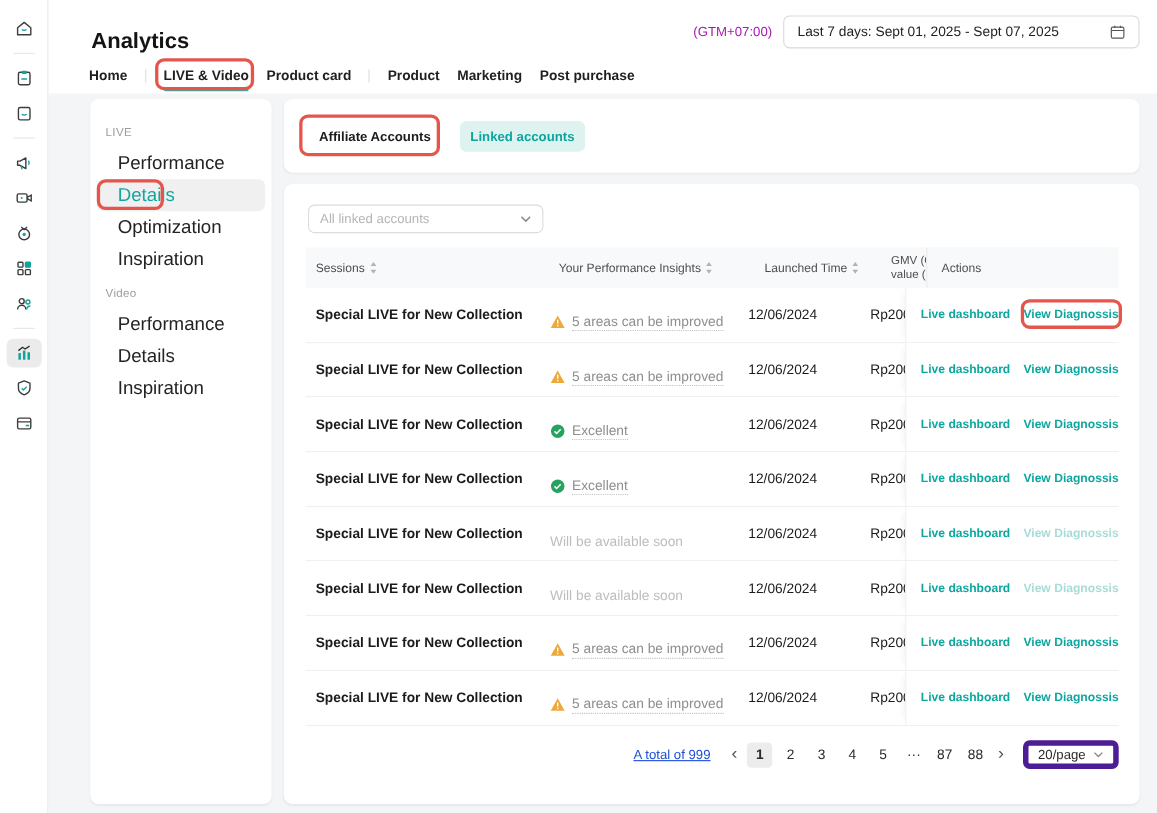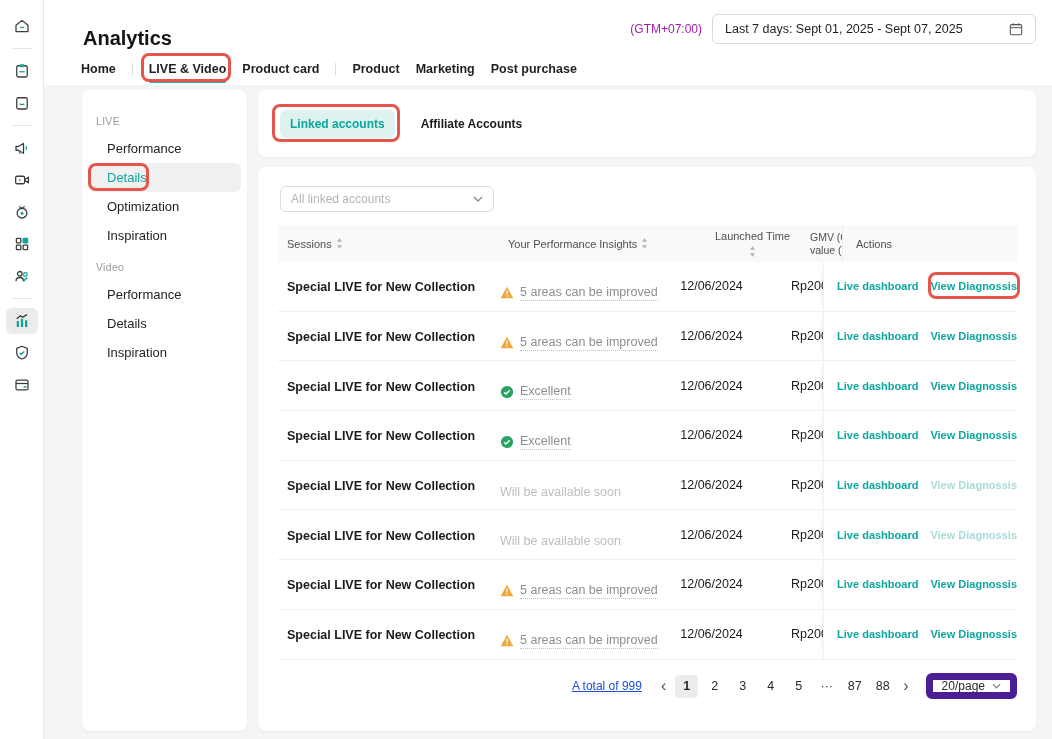--- a/index.html
+++ b/index.html
@@ -32,41 +32,41 @@
             font-family:"Liberation Sans", sans-serif; font-size:12.5px; font-weight:600; color:#1f1f1f; }
   .toptab .underline { position:absolute; left:0; right:0; bottom:-1px; height:3px; border-radius:2px; background:#2bb3a6; }
   .tab-div { width:1px; height:12px; background:#dcdcdc; }
 
   
   .card { background:#fff; border-radius:8px; box-shadow:0 1px 2px rgba(0,0,0,.05); position:absolute; z-index:2; }
 
   
   .side-card { left:82px; top:90px; width:165px; height:641px; padding:18px 6px; }
   .side-label { font-size:10.5px; color:#9c9c9c; padding:5px 8px 5px 8px; letter-spacing:.3px; height:26px; display:flex; align-items:center; }
-  .side-item { height:29px; display:flex; align-items:center; padding-left:19px; font-size:13px;
+  .side-item { height:29px; display:flex; align-items:center; padding-left:19px; font-size:17px;
                color:#232323; border-radius:6px; cursor:pointer; }
   .side-item.active { background:#f0f0f1; color:#11a69e; }
   .side-gap { height:4px; }
 
   
   .tabs-card { left:258px; top:90px; width:778px; height:67px; display:flex; align-items:center; padding-left:22px; gap:16px; }
   .acct-tab { font-family:"Liberation Sans", sans-serif; font-size:12px; font-weight:600; color:#1c1c1c;
               background:none; border:none; padding:7px 10px; border-radius:6px; cursor:pointer; }
   .acct-tab.active { background:#def3f0; color:#0ba69e; }
 
   
   .main-card { left:258px; top:167px; width:778px; height:564px; }
   .select { position:absolute; left:22px; top:19px; width:214px; height:26px; border:1px solid #dcdcdc;
             border-radius:6px; display:flex; align-items:center; justify-content:space-between; padding:0 10px;
             font-size:12px; color:#b5b5b5; cursor:pointer; background:#fff; }
 
   .table { position:absolute; left:20px; top:58px; width:739px; }
   .thead { display:flex; align-items:center; background:#f8f9fa; height:37px; padding-left:9px; }
   .th { font-size:11px; color:#4f4f4f; display:flex; align-items:center; gap:4px; cursor:pointer; }
-  .c1 { width:221px; } .c2 { width:187px; } .c3 { width:115px;flex-direction:column; }
+  .c1 { width:221px; } .c2 { width:187px; } .c3 { width:115px; }
   .c4 { width:32px; white-space:nowrap; overflow:visible; position:relative; z-index:0; }
   .th-gmv { font-size:10.5px; color:#4f4f4f; line-height:13px; cursor:default; }
   .c5 { flex:1; align-self:stretch; position:relative; z-index:1; }
   .c5h { display:flex; align-items:center; padding-left:13px; border-left:1px solid #ececec; background:#f8f9fa; }
   .sortglyph { display:inline-flex; }
 
   .trow { display:flex; align-items:center; height:49.7px; border-bottom:1px solid #f0f0f0; padding-left:9px; }
   .cell-session { font-size:12.5px; font-weight:600; color:#1b1b1b; }
   .cell-insight { display:flex; align-items:center; gap:6px; font-size:12.5px; color:#8e8e8e;margin-top:13px; }
   .insight-text.u { border-bottom:1px dotted #c2c2c2; padding-bottom:1px; }
@@ -79,21 +79,21 @@
   .action-link.disabled { color:#a8dcd7; cursor:default; }
 
   .pagination { position:absolute; right:19px; top:506px; display:flex; align-items:center; gap:5px;
                 font-size:12.5px; color:#2a2a2a; }
   .pg-total { margin-right:10px; font-size:12px; color:#1d4ed8;text-decoration:underline; }
   .pg-btn { min-width:23px; height:23px; display:flex; align-items:center; justify-content:center;
             border-radius:4px; cursor:pointer; font-size:12.5px; color:#2a2a2a; background:none; border:none;
             font-family:"Liberation Sans", sans-serif; padding:0 3px; }
   .pg-btn.active { background:#ececec; font-weight:600; }
   .pg-arrow { font-size:16px; color:#555; line-height:1; padding:0 4px; cursor:pointer; }
-  .pg-size { border:7px solid #4c1d95; border-radius:6px; height:26px; display:flex; align-items:center;
+  .pg-size { border:5px solid #4c1d95; border-radius:6px; height:26px; display:flex; align-items:center;
              gap:7px; padding:0 9px; font-size:12px; color:#2a2a2a; cursor:pointer; margin-left:8px; background:#fff; }
 
   
   .anno { position:absolute; border:3px solid #e4564c; border-radius:8px; z-index:9; pointer-events:none; }
   .anno-live-video { left:141px; top:53px; width:90px; height:29px; }
   .anno-details    { left:88px;  top:163px; width:61px; height:28px; }
   .anno-linked     { left:272px; top:104px; width:128px; height:38px; }
   .anno-diagnosis  { left:928px; top:272px; width:92px; height:27px; }
 </style>
 </head>
@@ -231,22 +231,22 @@
     </div>
     <div class="side-item">
       <span>Details</span>
     </div>
     <div class="side-item">
       <span>Inspiration</span>
     </div>
   </aside>
 
 <section class="card tabs-card">
+    <button class="acct-tab">Affiliate Accounts</button>
     <button class="acct-tab active">Linked accounts</button>
-    <button class="acct-tab">Affiliate Accounts</button>
   </section>
 
 <section class="card main-card">
   <div class="select">
     <span>All linked accounts</span>
     <svg width="10" height="6" viewBox="0 0 10 6" fill="none" stroke="#8a8a8a" stroke-width="1.4">
         <path d="M1 1l4 4 4-4"></path>
       </svg>
   </div>
 

